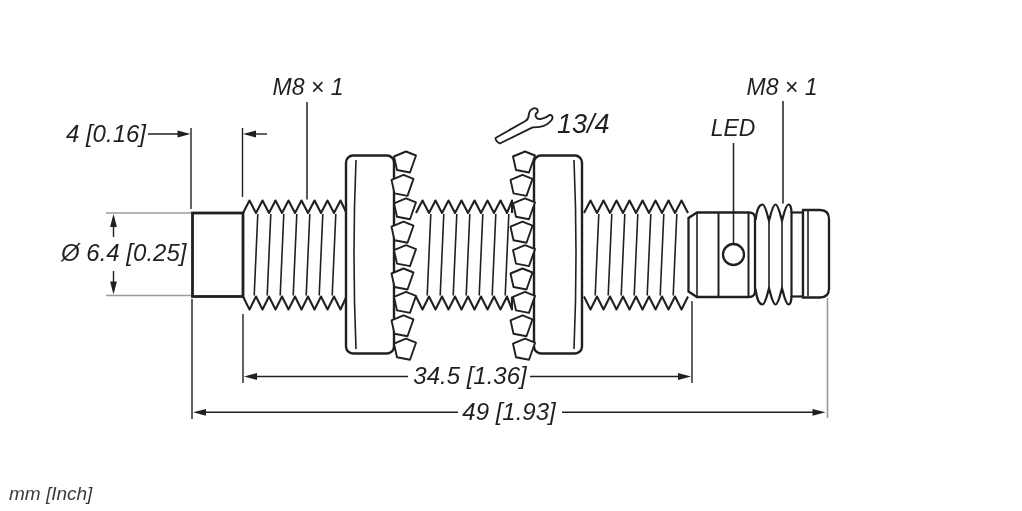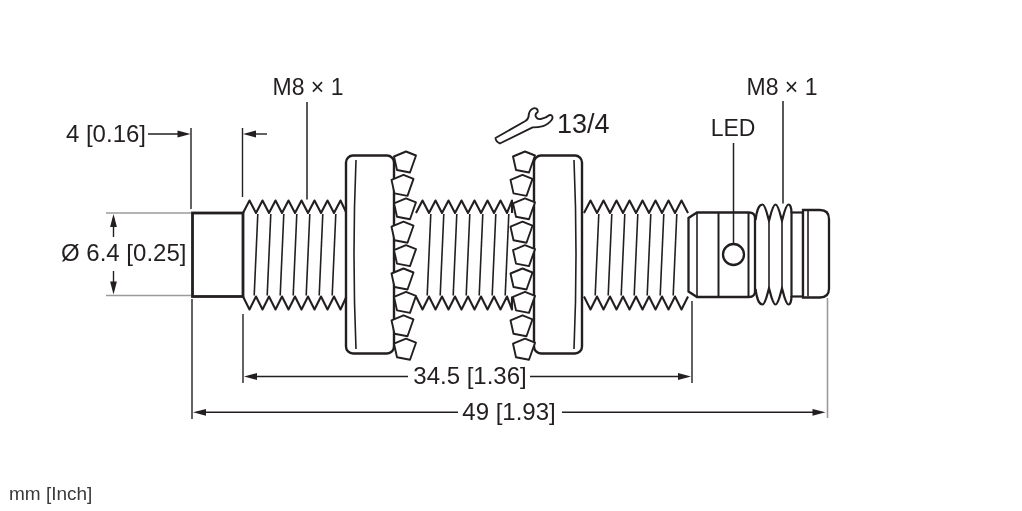--- a/index.html
+++ b/index.html
@@ -1,16 +1,16 @@
 <!DOCTYPE html>
 <html><head>
 <meta charset="utf-8">
 <style>
   html,body{margin:0;padding:0;background:#ffffff;}
-  .canvas{position:relative;width:1022px;height:511px;background:#ffffff;overflow:hidden;}
+  .canvas{position:relative;width:1022px;height:511px;background:#ffffff;overflow:hidden;font-style:italic;}
   svg{display:block;}
   text{font-family:"Liberation Sans", sans-serif;fill:#231f20;}
   .dim-text{font-size:24px;}
   .label-text{font-size:23px;}
   .wrench-text{font-size:27px;}
   .units-text{font-size:19px;fill:#3a3a3a;}
 </style>
 </head>
 <body>
 

